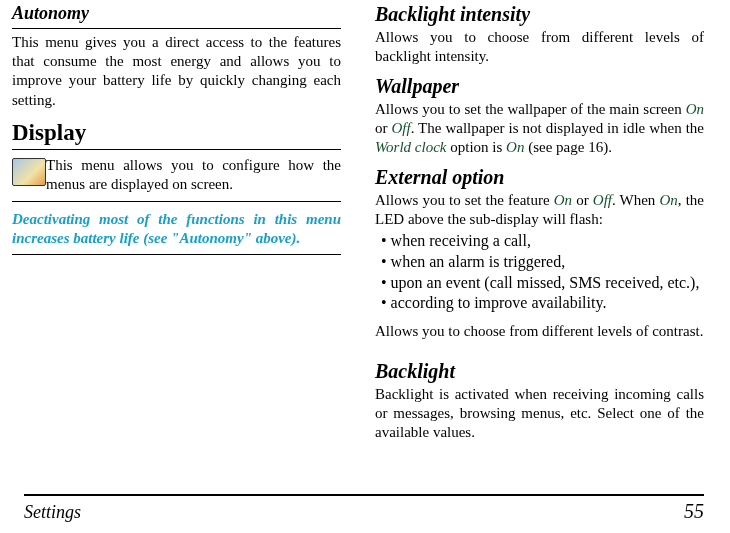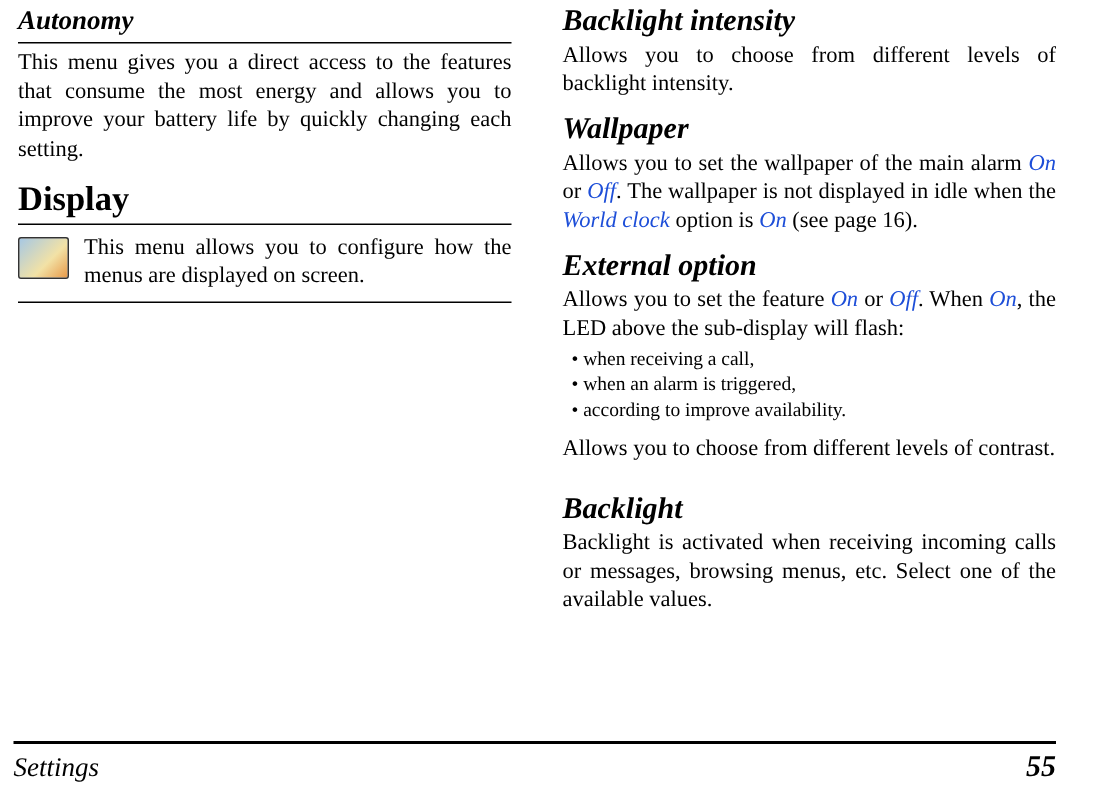--- a/index.html
+++ b/index.html
@@ -46,21 +46,20 @@
   .h2 {
     font-weight: bold;
     font-size: 23px;
     margin: 6px 0 2px 0;
   }
   .callout {
     border-top: 1px solid #000;
     border-bottom: 1px solid #000;
     padding: 6px 0;
     display: flex;
-    gap: 10px;
     align-items: flex-start;
   }
   .icon-box {
     width: 32px;
     height: 26px;
     border: 1px solid #333;
     background: linear-gradient(135deg, #a6c8e4 0%, #f2e2a6 60%, #e89a4a 100%);
     border-radius: 2px;
     flex: none;
     margin-top: 2px;
@@ -84,95 +83,97 @@
   .sub {
     font-weight: bold;
     font-style: italic;
     font-size: 20px;
     margin: 0 0 0 0;
   }
   .sec {
     margin-bottom: 8px;
   }
   .link {
-    color: #1d4ed8;
+    color: #14532d;
     font-style: italic;
   }
   ul.feat {
     margin: 2px 0 0 0;
     padding: 0 0 0 6px;
     list-style: none;
-    font-size: 13px;
+    font-size: 16px;
   }
   ul.feat li {
     text-indent: -8px;
     padding-left: 8px;
     line-height: 1.3;
   }
   ul.feat li::before {
     content: "• ";
   }
   .footer {
     position: absolute;
-    left: 9px;
+    left: 24px;
     right: 12px;
     bottom: 10px;
     display: flex;
     justify-content: space-between;
     align-items: baseline;
     font-style: italic;
     font-size: 18px;
     border-top: 2px solid #000;
     padding-top: 4px;
     font-family: Georgia, serif;
   }
   .footer .pg {
-    font-weight: bold;
+    font-weight: normal;
     font-size: 20px;
   }
 </style>
 </head>
 <body>
 
 <div class="page">
   <div class="columns">
 
     <div class="col">
       <div class="h1">Autonomy</div>
       <hr class="hr-thin">
       <p class="body">This menu gives you a direct access to the features that consume the most energy and allows you to improve your battery life by quickly changing each setting.</p>
 
       <div class="h2">Display</div>
       <div class="callout">
         <div class="icon-box"></div>
         <p class="callout-text">This menu allows you to configure how the menus are displayed on screen.</p>
       </div>
+      <p class="note">Deactivating most of the functions in this menu increases battery life (see "Autonomy" above).</p>
     </div>
 
     <div class="col">
       <div class="sec">
         <div class="sub">Backlight intensity</div>
         <p class="body" style="margin-bottom:4px">Allows you to choose from different levels of backlight intensity.</p>
       </div>
 
       <div class="sec">
         <div class="sub">Wallpaper</div>
         <p class="body" style="margin-bottom:4px">
-          <span>Allows you to set the wallpaper of the main alarm </span><span class="link">On</span><span> or </span><span class="link">Off</span><span>. The wallpaper is not displayed in idle when the </span><span class="link">World clock</span><span> option is </span><span class="link">On</span><span> (see page 16).</span>
+          <span>Allows you to set the wallpaper of the main screen </span><span class="link">On</span><span> or </span><span class="link">Off</span><span>. The wallpaper is not displayed in idle when the </span><span class="link">World clock</span><span> option is </span><span class="link">On</span><span> (see page 16).</span>
         </p>
       </div>
 
       <div class="sec">
         <div class="sub">External option</div>
         <p class="body" style="margin-bottom:0">
           <span>Allows you to set the feature </span><span class="link">On</span><span> or </span><span class="link">Off</span><span>. When </span><span class="link">On</span><span>, the LED above the sub-display will flash:</span>
         </p>
         <ul class="feat">
           <li>when receiving a call,</li>
           <li>when an alarm is triggered,</li>
+          <li>upon an event (call missed, SMS received, etc.),</li>
           <li>according to improve availability.</li>
         </ul>
       </div>
 
       <div class="sec">
         <p class="body" style="margin-bottom:18px">Allows you to choose from different levels of contrast.</p>
       </div>
 
       <div class="sec">
         <div class="sub">Backlight</div>

